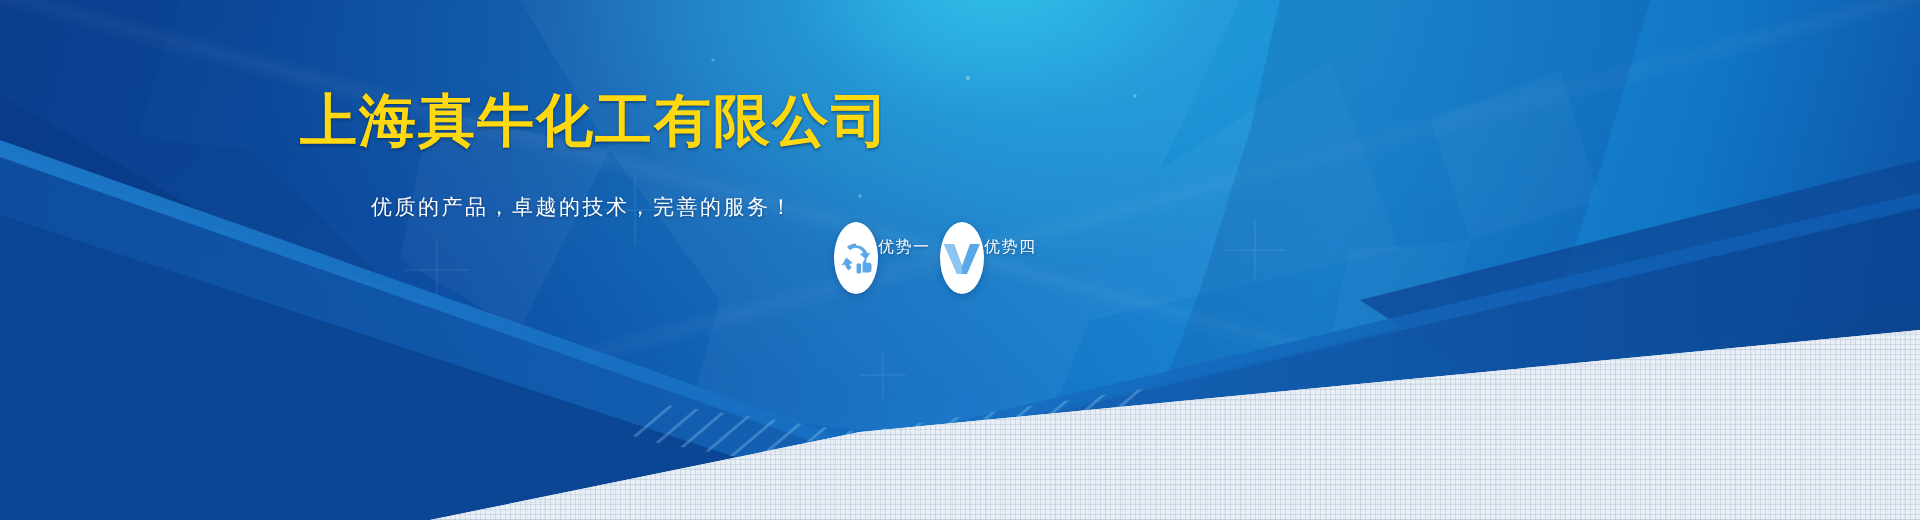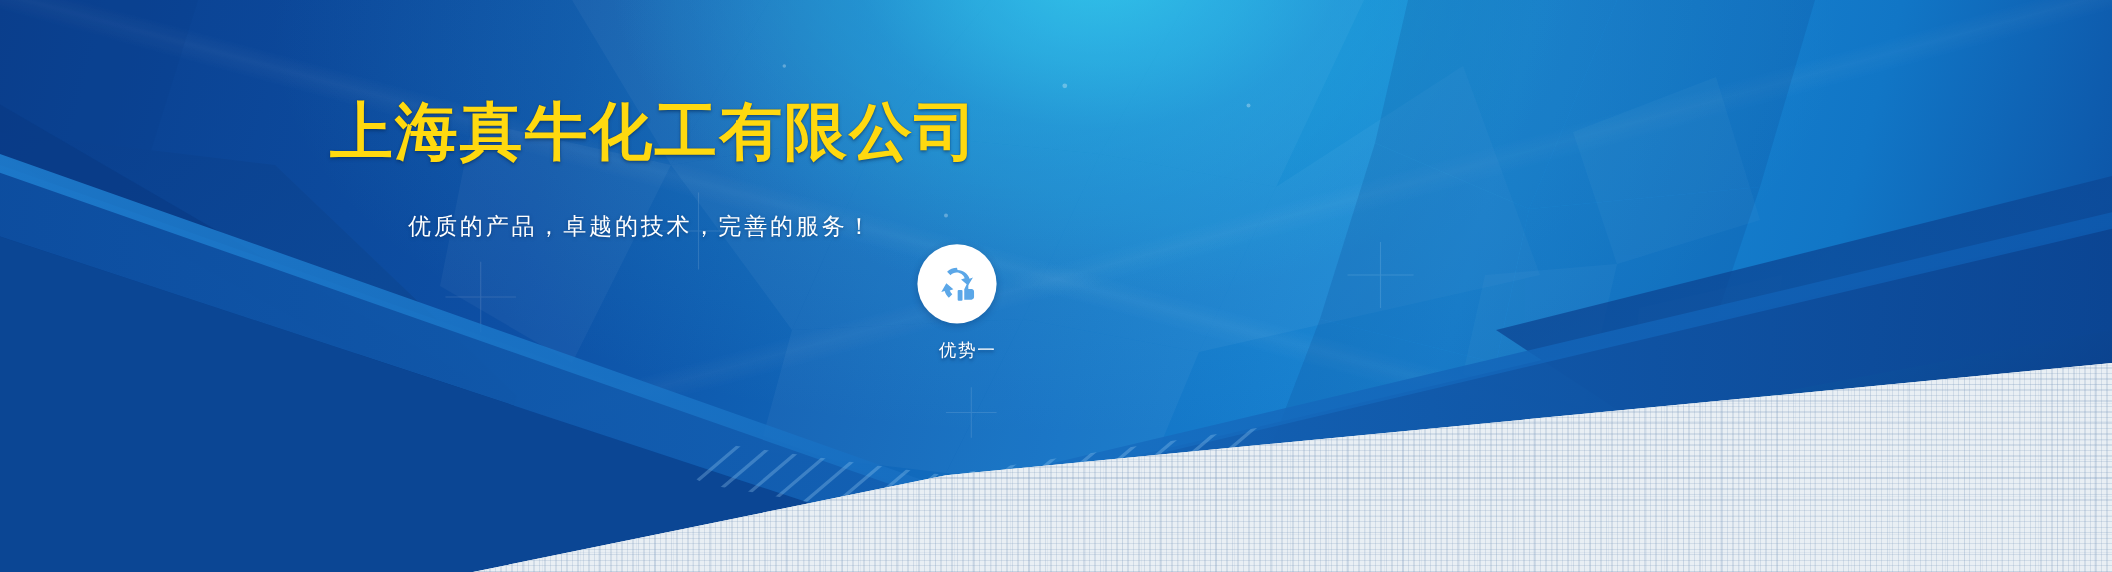--- a/index.html
+++ b/index.html
@@ -69,21 +69,21 @@
     color:#ffffff;font-weight:400;
     text-shadow:0 1px 3px rgba(3,35,80,.5);
     white-space:nowrap;
   }
 
   #advantages{
     position:absolute;left:834px;top:222px;
     display:flex;align-items:flex-start;gap:34px;
   }
   .adv{
-    width:72px;display:flex;flex-direction:column;align-items:flex-end;
+    width:72px;display:flex;flex-direction:row;align-items:flex-start;
   }
   .adv-circle{
     width:72px;height:72px;border-radius:50%;
     background:#ffffff;
     display:flex;align-items:center;justify-content:center;
     box-shadow:0 2px 7px rgba(4,38,85,.30);
   }
   .adv-circle svg{display:block;}
   .adv-label{
     margin-top:15px;
@@ -242,16 +242,27 @@
                 <rect x="22.6" y="27.6" width="4.4" height="9.8" rx="1"></rect>
               </g>
             </svg>
           </span>
         </div>
         <div class="adv-label">优势一</div>
       </div>
 
 
 
+      <div class="adv">
+        <div class="adv-circle">
+          <span>
+            <svg width="44" height="44" viewBox="0 0 44 44">
+              <polygon points="4,8 14,8 22,30 30,8 40,8 27,38 17,38" fill="#5BA7E8"></polygon>
+              <polygon points="4,8 14,8 22,30 22,38 17,38" fill="#8CC4F2"></polygon>
+            </svg>
+          </span>
+        </div>
+        <div class="adv-label">优势四</div>
+      </div>
 
     </div>
   </div>
 </div>
 
 </body></html>

